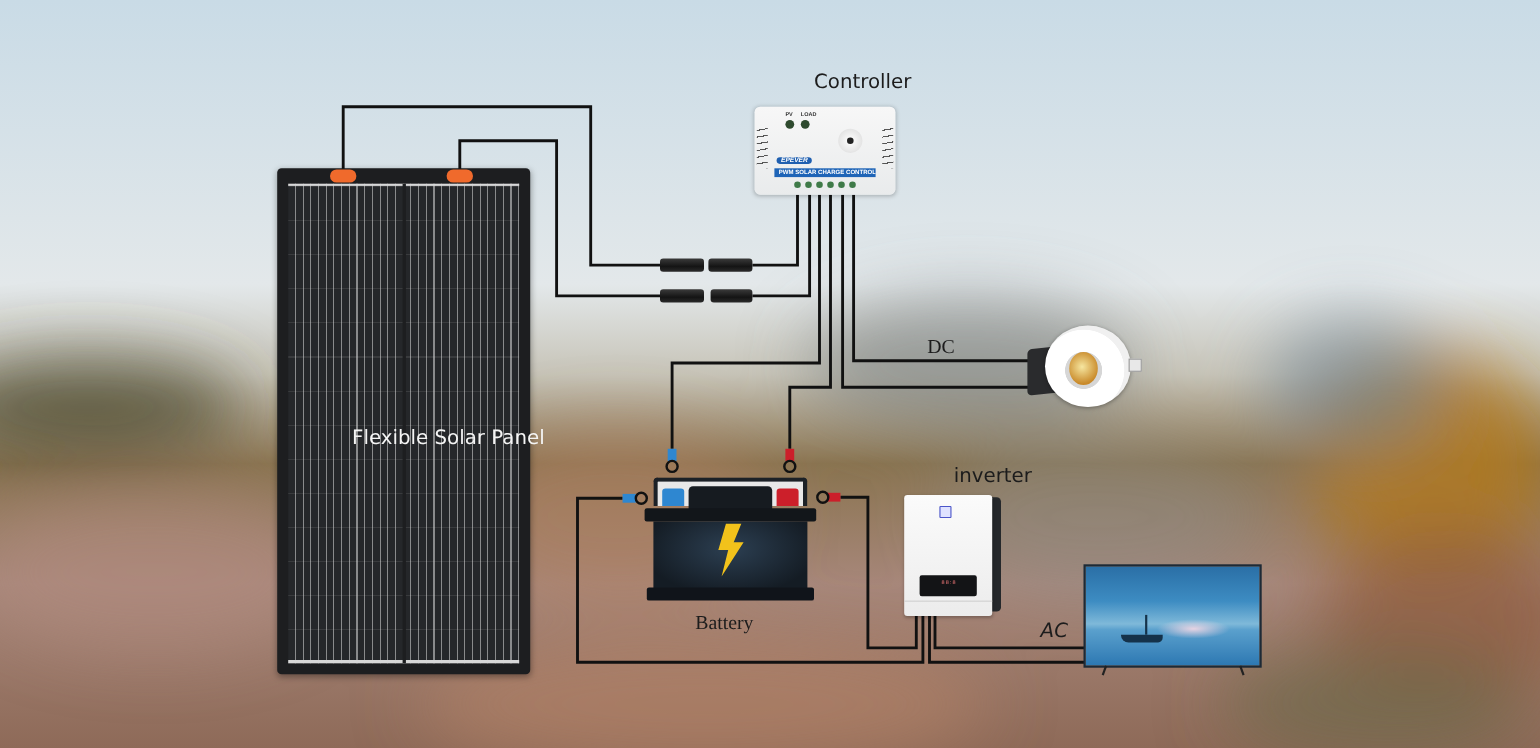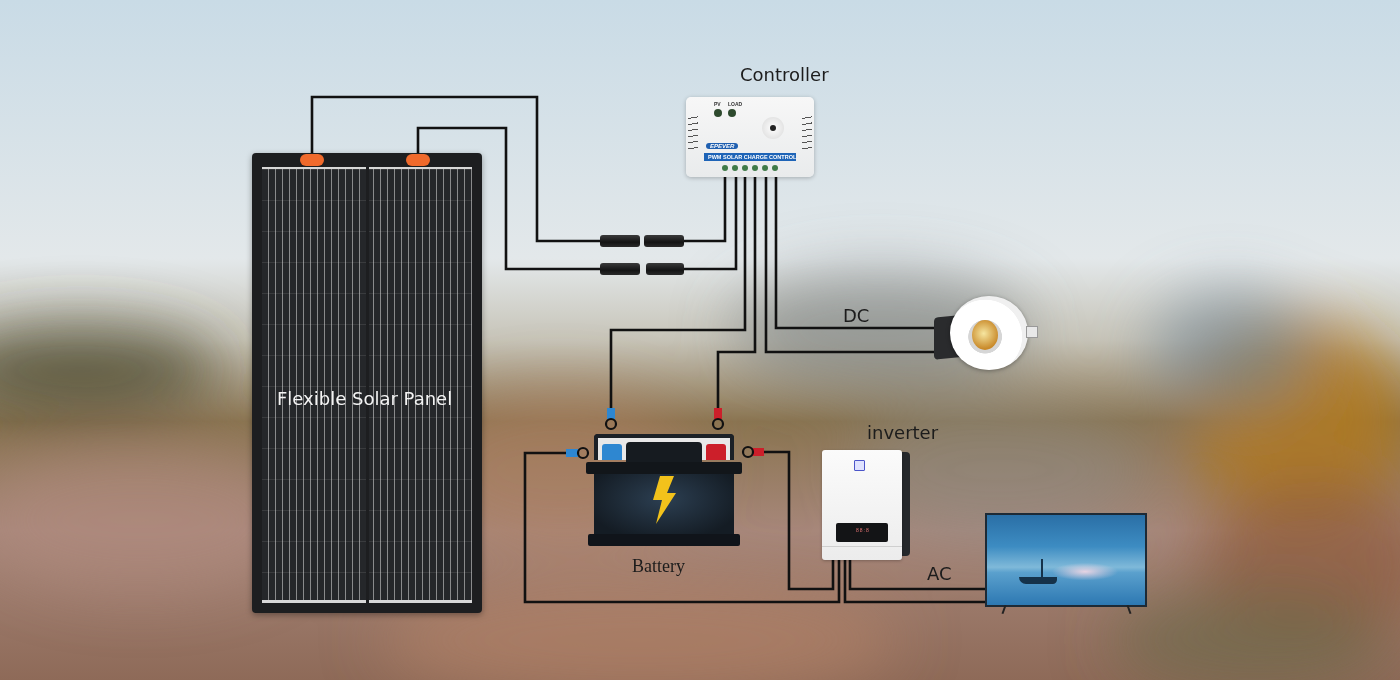--- a/index.html
+++ b/index.html
@@ -1,20 +1,20 @@
 <!DOCTYPE html>
 <html><head>
 <meta charset="utf-8">
 <style>
   html, body { margin: 0; padding: 0; }
   body { width: 1400px; height: 680px; overflow: hidden; position: relative; font-family: "Liberation Sans", sans-serif; }
   .bg { position: absolute; inset: 0; width: 1400px; height: 680px; }
   .layer { position: absolute; left: 0; top: 0; width: 1400px; height: 680px; }
   .label { position: absolute; font-family: "DejaVu Sans", sans-serif; font-size: 18px; color: #1c1c1c; white-space: nowrap; }
-  .label.light { color: #f4f4f4; }
+  .label.light { color: #f4f4f4; padding-left: 43px; }
   
   .panel { position: absolute; left: 252px; top: 153px; width: 230px; height: 460px; background: #1d1e20; border-radius: 4px; box-shadow: 0 2px 6px rgba(0,0,0,.35); overflow: hidden; }
   .panel .cells { position: absolute; left: 10px; top: 14px; right: 10px; bottom: 10px;
     background:
       repeating-linear-gradient(90deg, transparent 0 6px, rgba(220,220,220,.55) 6px 7px),
       repeating-linear-gradient(0deg, transparent 0 30px, rgba(150,150,150,.18) 30px 31px),
       #25272a; }
   .panel .cells::before { content: ""; position: absolute; left: 0; right: 0; top: 0; height: 2px; background: #d8d8d8; }
   .panel .cells::after { content: ""; position: absolute; left: 0; right: 0; bottom: 0; height: 3px; background: #d8d8d8; }
   .panel .divider { position: absolute; left: 114px; top: 14px; width: 3px; bottom: 10px; background: #1d1e20; }
@@ -154,21 +154,21 @@
   <span class="brand">EPEVER</span>
   <div class="strip">PWM SOLAR CHARGE CONTROLLER</div>
   <div class="term" style="left:36px;"></div>
   <div class="term" style="left:46px;"></div>
   <div class="term" style="left:56px;"></div>
   <div class="term" style="left:66px;"></div>
   <div class="term" style="left:76px;"></div>
   <div class="term" style="left:86px;"></div>
 </div>
 
-<div class="label" style="left:843px; top:305px;">DC</div>
+<div class="label" style="left:843px; top:305px;font-family:Liberation Serif, serif;">DC</div>
 <div class="light">
   <div class="housing"></div>
   <div class="rim"></div>
   <div class="lens"></div>
   <div class="clip"></div>
 </div>
 
 <div class="battery">
   <div class="handle"></div>
   <div class="cap"></div>
@@ -188,19 +188,19 @@
   <div class="side"></div>
   <div class="front">
     <div class="logo"></div>
     <div class="screen">
       <span>88:8</span>
     </div>
     <div class="seam"></div>
   </div>
 </div>
 
-<div class="label" style="left:927px; top:563px;">AC</div>
+<div class="label" style="left:946px; top:563px;font-style:italic;">AC</div>
 <div class="tv">
   <div class="mast"></div>
   <div class="boat"></div>
 </div>
 <div class="tv-leg" style="left:1003px; transform:rotate(20deg);"></div>
 <div class="tv-leg" style="left:1128px; transform:rotate(-20deg);"></div>
 
 </body></html>

